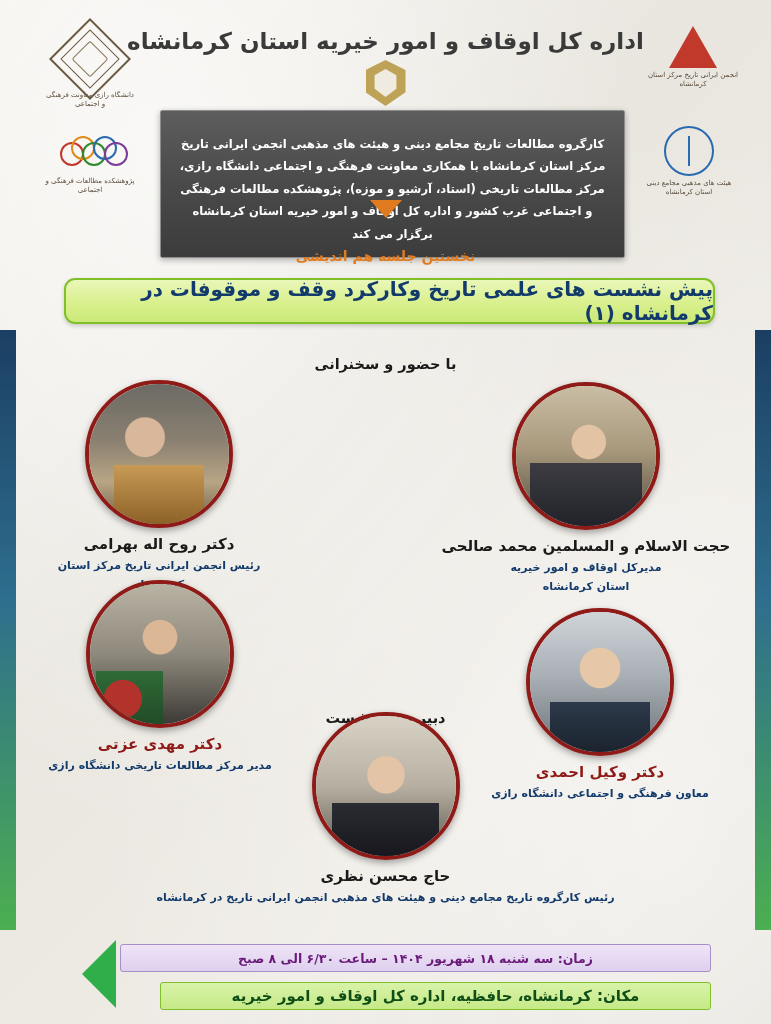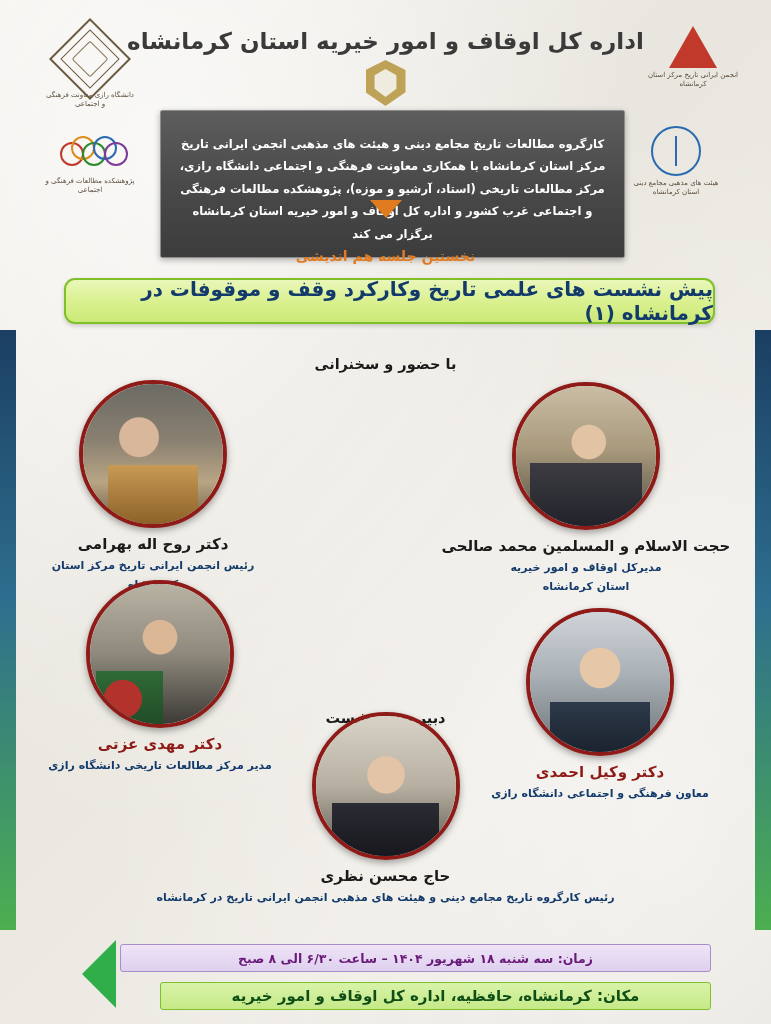--- a/index.html
+++ b/index.html
@@ -122,21 +122,21 @@
     clip-path: polygon(50% 6%, 92% 26%, 92% 68%, 50% 94%, 8% 68%, 8% 26%);
   }
   .logo-rt1 { right: 30px; top: 26px; width: 96px; }
   .tri {
     width: 0; height: 0;
     margin: 0 auto 4px auto;
     border-left: 24px solid transparent;
     border-right: 24px solid transparent;
     border-bottom: 42px solid #c0392b;
   }
-  .logo-rt2 { right: 49px; top: 126px; width: 92px; }
+  .logo-rt2 { right: 36px; top: 126px; width: 92px; }
   .circ-logo {
     width: 46px; height: 46px;
     margin: 0 auto 3px auto;
     border-radius: 50%;
     border: 2px solid #2a6ab0;
     position: relative;
   }
   .circ-logo::after {
     content: "";
     position: absolute;
@@ -373,21 +373,21 @@
   <div class="arrow-down"></div>
 
   <div class="session-label">نخستین جلسه هم اندیشی</div>
 
   <div class="title-banner">
     <span>پیش نشست های علمی تاریخ وکارکرد وقف و موقوفات در کرمانشاه (۱)</span>
   </div>
 
   <div class="speakers-title">با حضور و سخنرانی</div>
 
-  <div class="person" style="left:38px; top:380px; width:230px;text-align:center;">
+  <div class="person" style="left:44px; top:380px; width:230px;text-align:center;">
     <div class="photo">
         <div class="scene scene-a"></div>
       </div>
     <div class="p-name">دکتر روح اله بهرامی</div>
     <div class="p-role">رئیس انجمن ایرانی تاریخ مرکز استان کرمانشاه</div>
   </div>
 
   <div class="person" style="left:40px; top:580px; width:240px;">
     <div class="photo">
         <div class="scene scene-c"></div>

